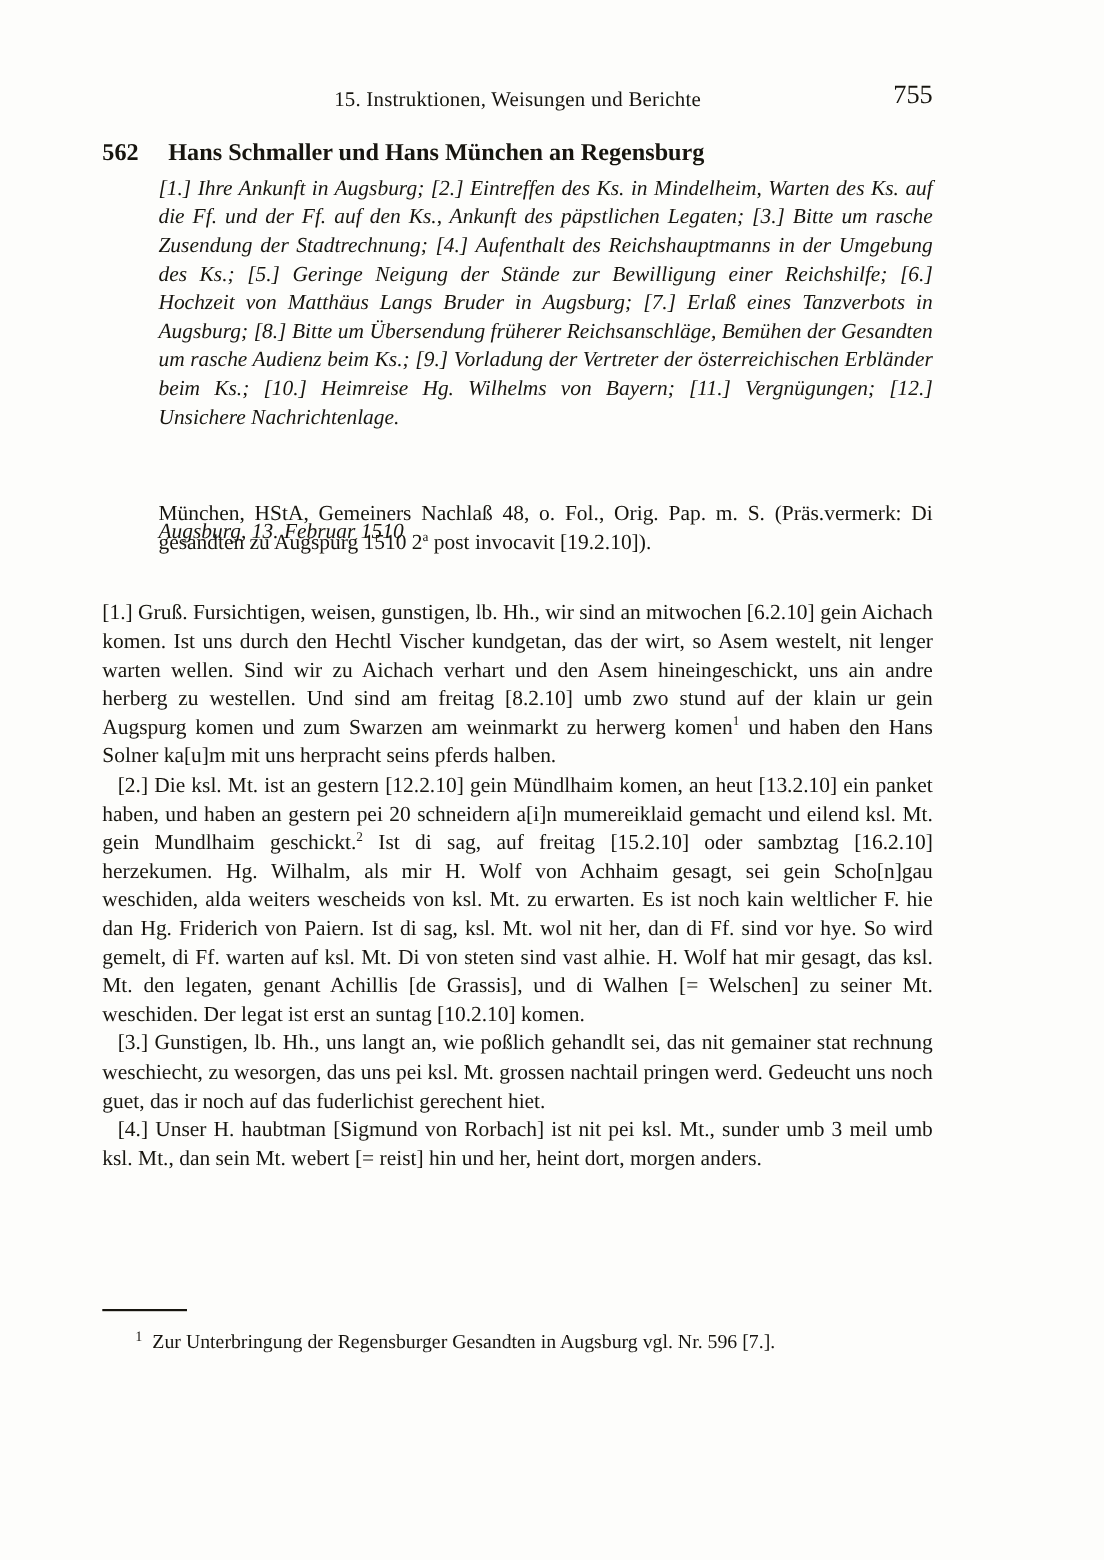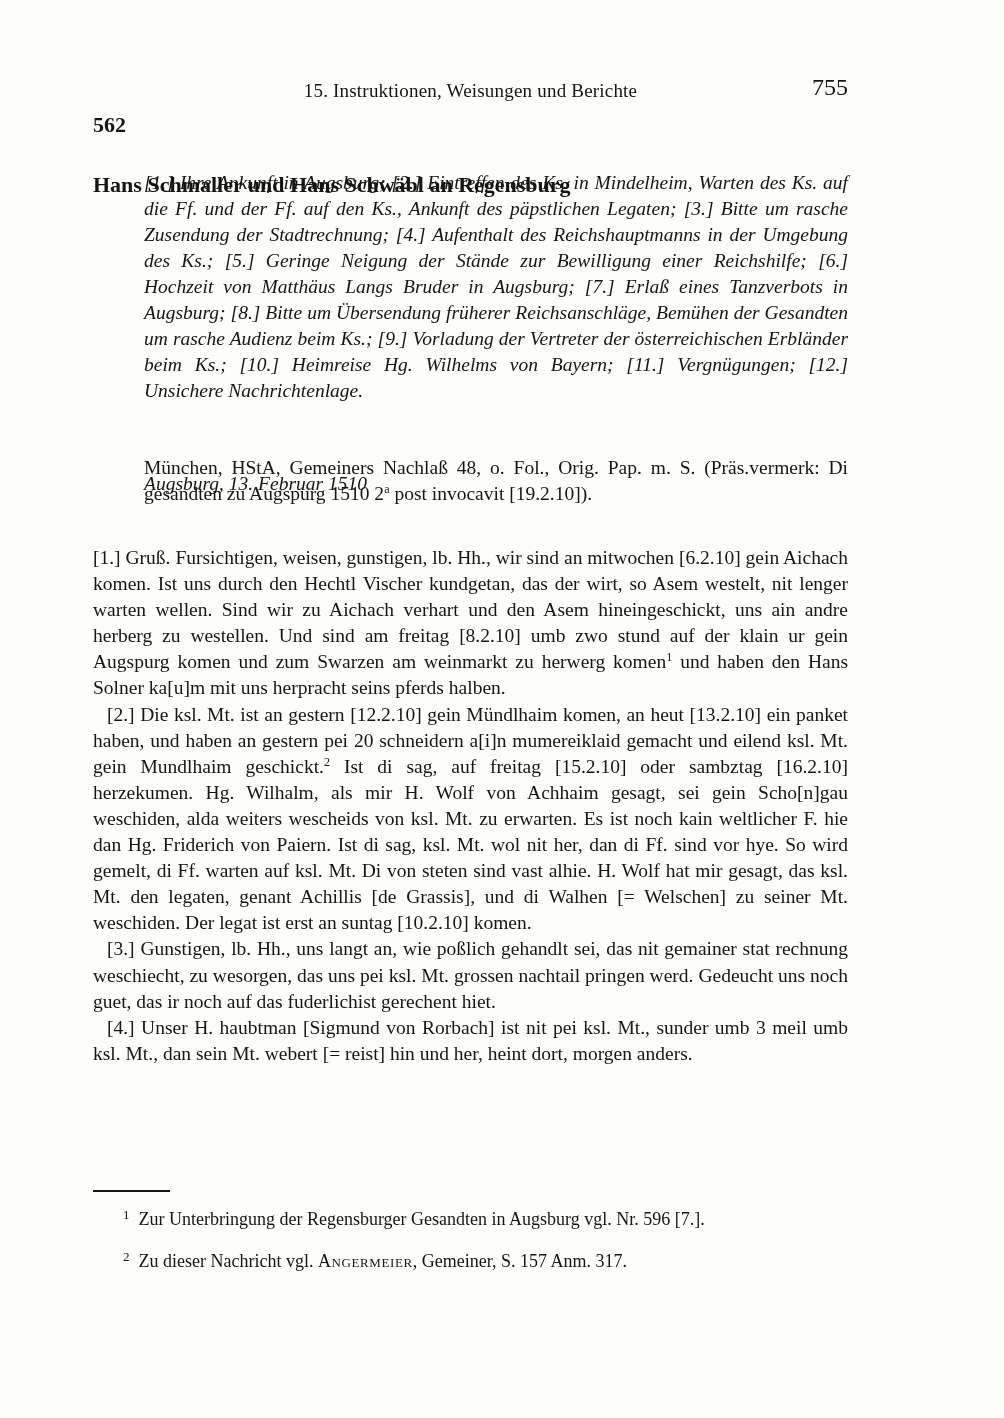--- a/index.html
+++ b/index.html
@@ -29,34 +29,33 @@
     letter-spacing: 0.2px;
   }
   .page-number {
     position: absolute;
     right: 0;
     top: -6px;
     font-size: 24px;
   }
   .doc-heading {
     position: absolute;
-    top: 112px;
+    top: 125px;
     left: 93px;
     right: 156px;
     display: flex;
     font-weight: bold;
     font-size: 22px;
-    flex-direction: column;
   }
   .doc-number { width: 60px; flex: 0 0 60px; }
   .doc-title  { flex: 1; }
 
   .summary {
     position: absolute;
-    top: 170px;
+    top: 159px;
     left: 144px;
     right: 156px;
     font-style: italic;
     font-size: 19.5px;
     line-height: 26px;
     text-align: justify;
   }
   .dateline {
     position: absolute;
     top: 423px;
@@ -135,39 +134,36 @@
 
 <div class="page">
 
   <div class="running-head">
     <div class="running-title">15. Instruktionen, Weisungen und Berichte</div>
     <div class="page-number">755</div>
   </div>
 
   <div class="doc-heading">
     <div class="doc-number">562</div>
-    <div class="doc-title">Hans Schmaller und Hans Schwäbl an Regensburg</div>
+    <div class="doc-title">Hans Schmaller und Hans München an Regensburg</div>
   </div>
 
   <div class="summary">[1.] Ihre Ankunft in Augsburg; [2.] Eintreffen des Ks. in Mindelheim, Warten des Ks. auf die Ff. und der Ff. auf den Ks., Ankunft des päpstlichen Legaten; [3.] Bitte um rasche Zusendung der Stadtrechnung; [4.] Aufenthalt des Reichshauptmanns in der Umgebung des Ks.; [5.] Geringe Neigung der Stände zur Bewilligung einer Reichshilfe; [6.] Hochzeit von Matthäus Langs Bruder in Augsburg; [7.] Erlaß eines Tanzverbots in Augsburg; [8.] Bitte um Übersendung früherer Reichsanschläge, Bemühen der Gesandten um rasche Audienz beim Ks.; [9.] Vorladung der Vertreter der österreichischen Erbländer beim Ks.; [10.] Heimreise Hg. Wilhelms von Bayern; [11.] Vergnügungen; [12.] Unsichere Nachrichtenlage.</div>
 
   <div class="dateline">Augsburg, 13. Februar 1510</div>
 
   <div class="source-note"><span class="seg-i">München, HStA, Gemeiners Nachlaß 48, o. Fol., Orig. Pap. m. S. (Präs.vermerk: </span><span class="seg-r">Di gesandten zu Augspurg 1510 2</span><span class="seg-sup">a</span><span class="seg-r"> post invocavit </span><span class="seg-i">[19.2.10]).</span></div>
 
   <div class="body-text">
     <p class="para first"><span class="seg-i">[1.] Gruß.</span><span class="seg-r"> Fursichtigen, weisen, gunstigen, lb. Hh., wir sind an mitwochen </span><span class="seg-i">[6.2.10]</span><span class="seg-r"> gein Aichach komen. Ist uns durch den Hechtl Vischer kundgetan, das der wirt, so Asem westelt, nit lenger warten wellen. Sind wir zu Aichach verhart und den Asem hineingeschickt, uns ain andre herberg zu westellen. Und sind am freitag </span><span class="seg-i">[8.2.10]</span><span class="seg-r"> umb zwo stund auf der klain ur gein Augspurg komen und zum Swarzen am weinmarkt zu herwerg komen</span><span class="seg-sup">1</span><span class="seg-r"> und haben den Hans Solner ka</span><span class="seg-i">[u]</span><span class="seg-r">m mit uns herpracht seins pferds halben.</span></p>
     <p class="para"><span class="seg-i">[2.]</span><span class="seg-r"> Die ksl. Mt. ist an gestern </span><span class="seg-i">[12.2.10]</span><span class="seg-r"> gein Mündlhaim komen, an heut </span><span class="seg-i">[13.2.10]</span><span class="seg-r"> ein panket haben, und haben an gestern pei 20 schneidern a</span><span class="seg-i">[i]</span><span class="seg-r">n mumereiklaid gemacht und eilend ksl. Mt. gein Mundlhaim geschickt.</span><span class="seg-sup">2</span><span class="seg-r"> Ist di sag, auf freitag </span><span class="seg-i">[15.2.10]</span><span class="seg-r"> oder sambztag </span><span class="seg-i">[16.2.10]</span><span class="seg-r"> herzekumen. Hg. Wilhalm, als mir H. Wolf von Achhaim gesagt, sei gein Scho</span><span class="seg-i">[n]</span><span class="seg-r">gau weschiden, alda weiters wescheids von ksl. Mt. zu erwarten. Es ist noch kain weltlicher F. hie dan Hg. Friderich von Paiern. Ist di sag, ksl. Mt. wol nit her, dan di Ff. sind vor hye. So wird gemelt, di Ff. warten auf ksl. Mt. Di von steten sind vast alhie. H. Wolf hat mir gesagt, das ksl. Mt. den legaten, genant Achillis </span><span class="seg-i">[de Grassis]</span><span class="seg-r">, und di Walhen </span><span class="seg-i">[= Welschen]</span><span class="seg-r"> zu seiner Mt. weschiden. Der legat ist erst an suntag </span><span class="seg-i">[10.2.10]</span><span class="seg-r"> komen.</span></p>
     <p class="para"><span class="seg-i">[3.]</span><span class="seg-r"> Gunstigen, lb. Hh., uns langt an, wie poßlich gehandlt sei, das nit gemainer stat rechnung weschiecht, zu wesorgen, das uns pei ksl. Mt. grossen nachtail pringen werd. Gedeucht uns noch guet, das ir noch auf das fuderlichist gerechent hiet.</span></p>
     <p class="para"><span class="seg-i">[4.]</span><span class="seg-r"> Unser H. haubtman </span><span class="seg-i">[Sigmund von Rorbach]</span><span class="seg-r"> ist nit pei ksl. Mt., sunder umb 3 meil umb ksl. Mt., dan sein Mt. webert </span><span class="seg-i">[= reist]</span><span class="seg-r"> hin und her, heint dort, morgen anders.</span></p>
   </div>
 
   <div class="footnotes">
     <hr class="footnote-rule">
     <div class="footnote">
       <span class="fn-marker">1</span><span><span class="seg-i">Zur Unterbringung der Regensburger Gesandten in Augsburg vgl. Nr. 596 [7.].</span></span>
     </div>
-    <div class="footnote">
-      <span class="fn-marker">2</span><span><span class="seg-i">Zu dieser Nachricht vgl. </span><span class="seg-sc">Angermeier</span><span class="seg-r">, </span><span class="seg-i">Gemeiner, S. 157 Anm. 317.</span></span>
-    </div>
   </div>
 
 </div>
 
 </body></html>

